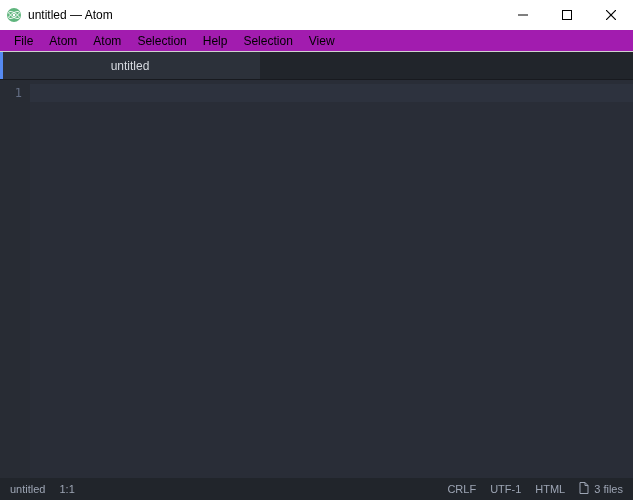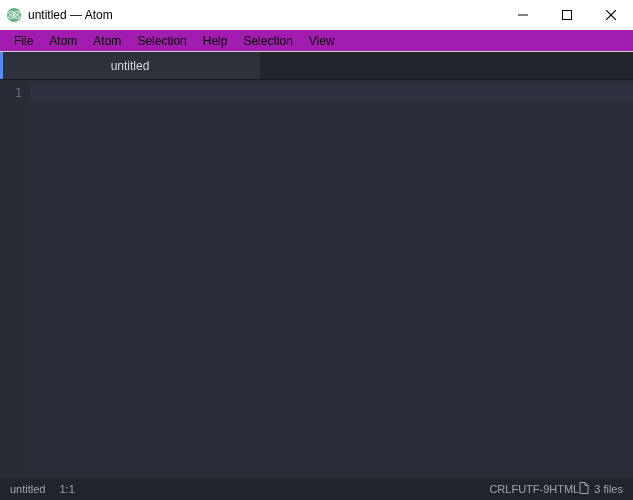--- a/index.html
+++ b/index.html
@@ -101,21 +101,21 @@
       height: 22px;
       background: #21252b;
       display: flex;
       align-items: center;
       color: #9da5b4;
       font-size: 11px;
       padding: 0 10px;
     }
     .statusbar .left { display: flex; gap: 14px; }
     .statusbar .spacer { flex: 1; }
-    .statusbar .right { display: flex; gap: 0; align-items: center; text-align: right; }
+    .statusbar .right { display: flex; gap: 14px; align-items: center; text-align: right; }
     .status-item { display: flex; align-items: center; gap: 4px; }
   </style>
 </head>
 <body>
 
 <div class="titlebar">
   <span class="logo">
     <svg viewBox="0 0 16 16">
         <circle cx="8" cy="8" r="7" fill="#5fb57d"></circle>
         <circle cx="8" cy="8" r="1.3" fill="#fff"></circle>
@@ -171,21 +171,21 @@
 </div>
 
 <div class="statusbar">
   <div class="left">
     <span class="status-item">untitled</span>
     <span class="status-item">1:1</span>
   </div>
   <span class="spacer"></span>
   <div class="right">
     <span class="status-item">CRLF</span>
-    <span class="status-item">UTF-9</span>
+    <span class="status-item">UTF-1</span>
     <span class="status-item">HTML</span>
     <span class="status-item">
       <span>
         <svg width="11" height="12" viewBox="0 0 11 12">
             <path d="M1 0.5 h5 l3 3 v8 h-8 z M6 0.5 v3 h3" fill="none" stroke="#9da5b4" stroke-width="1"></path>
           </svg>
       </span>
       <span>3 files</span>
     </span>
   </div>

